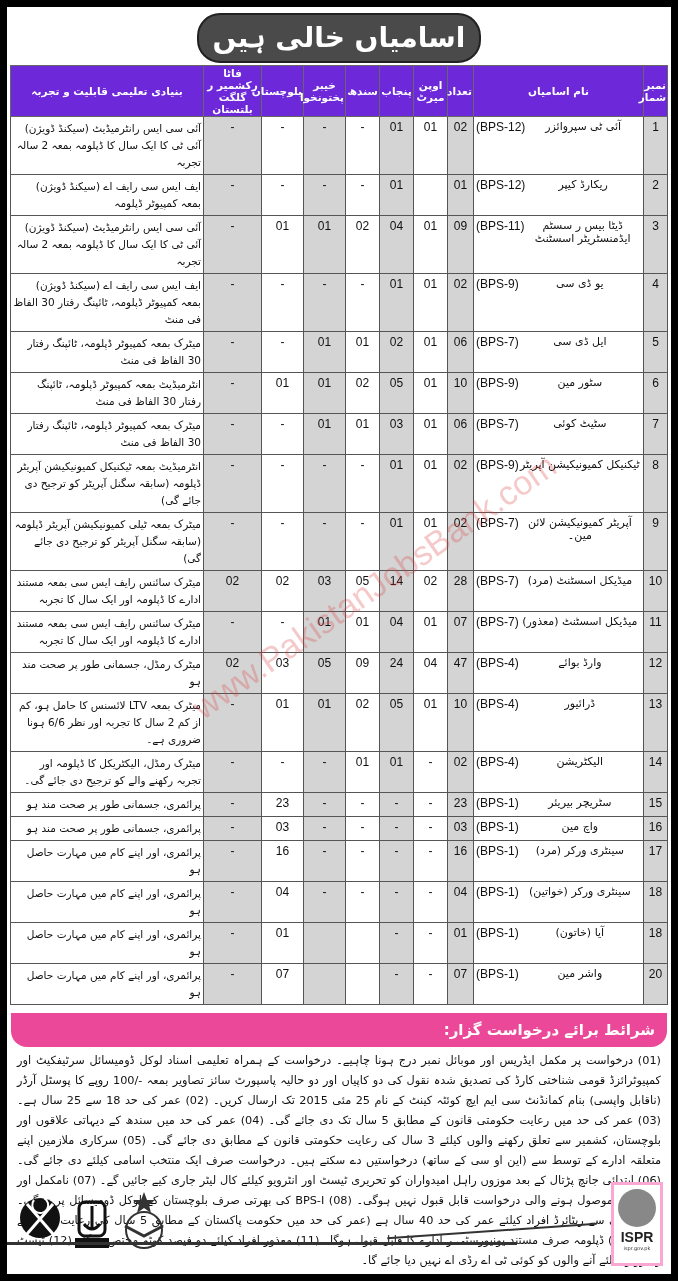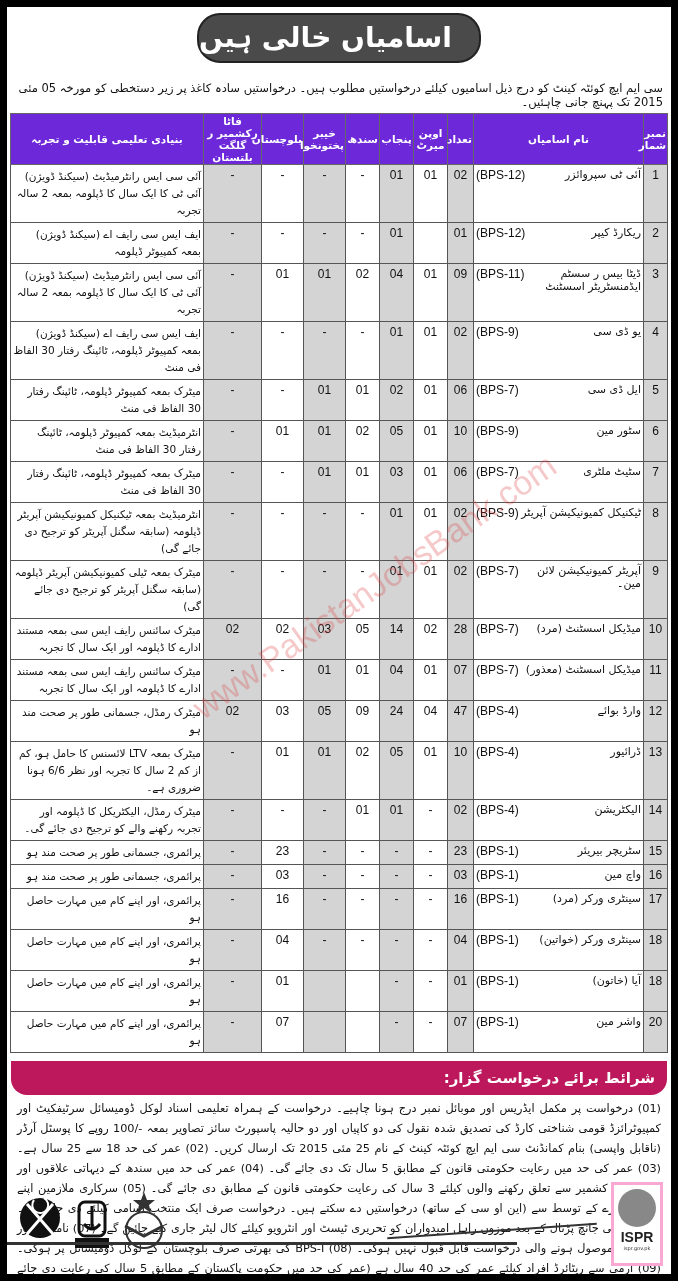--- a/index.html
+++ b/index.html
@@ -1,46 +1,45 @@
 <!DOCTYPE html>
 <html><head>
 <meta charset="utf-8">
 <style>
   html, body { margin: 0; padding: 0; background: #000; }
   body { width: 678px; height: 1281px; overflow: hidden; font-family: "DejaVu Sans", sans-serif; }
   .page { position: absolute; left: 6px; top: 6px; width: 666px; height: 1269px; background: #fff; border: 1px solid #000; box-sizing: border-box; }
   .org-title { text-align: center; font-size: 20px; font-weight: bold; margin-top: 4px; letter-spacing: 2px; direction: rtl; color: #111; }
-  .banner { margin: 6px auto 12px; width: 280px; height: 46px; background: #4a4a4a; border-radius: 23px; color: #fff; font-size: 28px; font-weight: bold; text-align: left; line-height: 46px; direction: rtl; border: 2px solid #222; }
+  .banner { margin: 6px auto 0; width: 280px; height: 46px; background: #4a4a4a; border-radius: 23px; color: #fff; font-size: 28px; font-weight: bold; text-align: center; line-height: 46px; direction: rtl; border: 2px solid #222; }
   .intro { direction: rtl; text-align: right; font-size: 11.5px; padding: 6px 8px 2px; color: #111; }
   table.jobs { border-collapse: collapse; width: 658px; margin: 2px auto 0; direction: rtl; table-layout: fixed; font-size: 11px; }
   table.jobs th { background: #6d28d9; color: #fff; font-weight: bold; font-size: 10.5px; border: 1px solid #666; height: 40px; padding: 1px; }
   table.jobs td { border: 1px solid #555; text-align: center; vertical-align: top; padding: 3px 2px; font-family: "Liberation Sans", sans-serif; font-size: 12px; color: #111; }
   table.jobs td.shade { background: #d4d4d4; }
-  table.jobs td.name { text-align: right; direction: rtl; font-family: "DejaVu Sans", sans-serif; font-size: 11px; }
+  table.jobs td.name { text-align: center; direction: rtl; font-family: "DejaVu Sans", sans-serif; font-size: 11px; }
   table.jobs td.qual { text-align: right; direction: rtl; font-family: "DejaVu Sans", sans-serif; font-size: 10.5px; line-height: 17px; margin-top: 8px; }
   .bps { direction: ltr; font-family: "Liberation Sans", sans-serif; font-size: 12px; float: left; }
-  .cond-head { margin: 8px 4px 0; height: 34px; background: #be185d; border-radius: 0 0 16px 16px; color: #fff; direction: rtl; font-size: 15px; font-weight: bold; line-height: 34px; padding-right: 12px; }
+  .cond-head { margin: 8px 4px 0; height: 34px; background: #ec4899; border-radius: 0 0 16px 16px; color: #fff; direction: rtl; font-size: 15px; font-weight: bold; line-height: 34px; padding-right: 12px; }
   .cond-text { direction: rtl; text-align: justify; font-size: 11.3px; line-height: 20px; padding: 4px 10px 0; color: #111; }
   .footer { position: absolute; left: 0; right: 0; bottom: 0; height: 100px; }
   .footer .slogan { position: absolute; left: 143px; top: 34px; font-family: "Liberation Serif", serif; font-weight: bold; font-size: 22px; color: #111; }
   .footer .line { position: absolute; left: 0; top: 68px; width: 510px; height: 3px; background: #333; }
   .footer .line2 { position: absolute; left: 380px; top: 56px; width: 210px; height: 2px; background: #333; transform: rotate(-4deg); }
   .logo { position: absolute; top: 16px; width: 46px; height: 62px; }
   .ispr { position: absolute; right: 8px; top: 8px; width: 46px; height: 78px; border: 3px solid #f9a8d4; background: #fff; text-align: center; }
   .ispr .seal { width: 38px; height: 38px; border-radius: 50%; background: #888; margin: 4px auto 2px; }
   .ispr .lbl { font-family: "Liberation Sans", sans-serif; font-weight: bold; font-size: 14px; color: #222; }
   .ispr .url { font-size: 5px; color: #333; }
   .watermark { position: absolute; left: 150px; top: 560px; transform: rotate(-35deg); font-family: "Liberation Sans", sans-serif; font-size: 34px; color: rgba(220,60,60,0.28); pointer-events: none; white-space: nowrap; }
 </style>
 </head>
 <body>
 
 <div class="page">
   <div class="banner">اسامیاں خالی ہیں</div>
-  <div class="intro">سی ایم ایچ کوئٹہ کینٹ کو درج ذیل اسامیوں کیلئے درخواستیں مطلوب ہیں۔ درخواستیں سادہ کاغذ پر زیر دستخطی کو مورخہ 05 مئی 2015 تک پہنچ جانی چاہئیں۔</div>
 
   <table class="jobs">
     <colgroup>
       <col style="width:24px">
         <col style="width:170px">
         <col style="width:26px">
         <col style="width:34px">
         <col style="width:34px">
         <col style="width:34px">
         <col style="width:42px">
@@ -130,21 +129,21 @@
           <td>01</td>
           <td class="shade">05</td>
           <td>02</td>
           <td class="shade">01</td>
           <td>01</td>
           <td class="shade">-</td>
           <td class="qual">انٹرمیڈیٹ بمعہ کمپیوٹر ڈپلومہ، ٹائپنگ رفتار 30 الفاظ فی منٹ</td>
         </tr>
         <tr>
           <td class="shade">7</td>
-          <td class="name"><span class="bps">(BPS-7)</span><span>سٹیٹ ملٹری</span></td>
+          <td class="name"><span class="bps">(BPS-7)</span><span>سٹیٹ کوئی</span></td>
           <td class="shade">06</td>
           <td>01</td>
           <td class="shade">03</td>
           <td>01</td>
           <td class="shade">01</td>
           <td>-</td>
           <td class="shade">-</td>
           <td class="qual">میٹرک بمعہ کمپیوٹر ڈپلومہ، ٹائپنگ رفتار 30 الفاظ فی منٹ</td>
         </tr>
         <tr>

